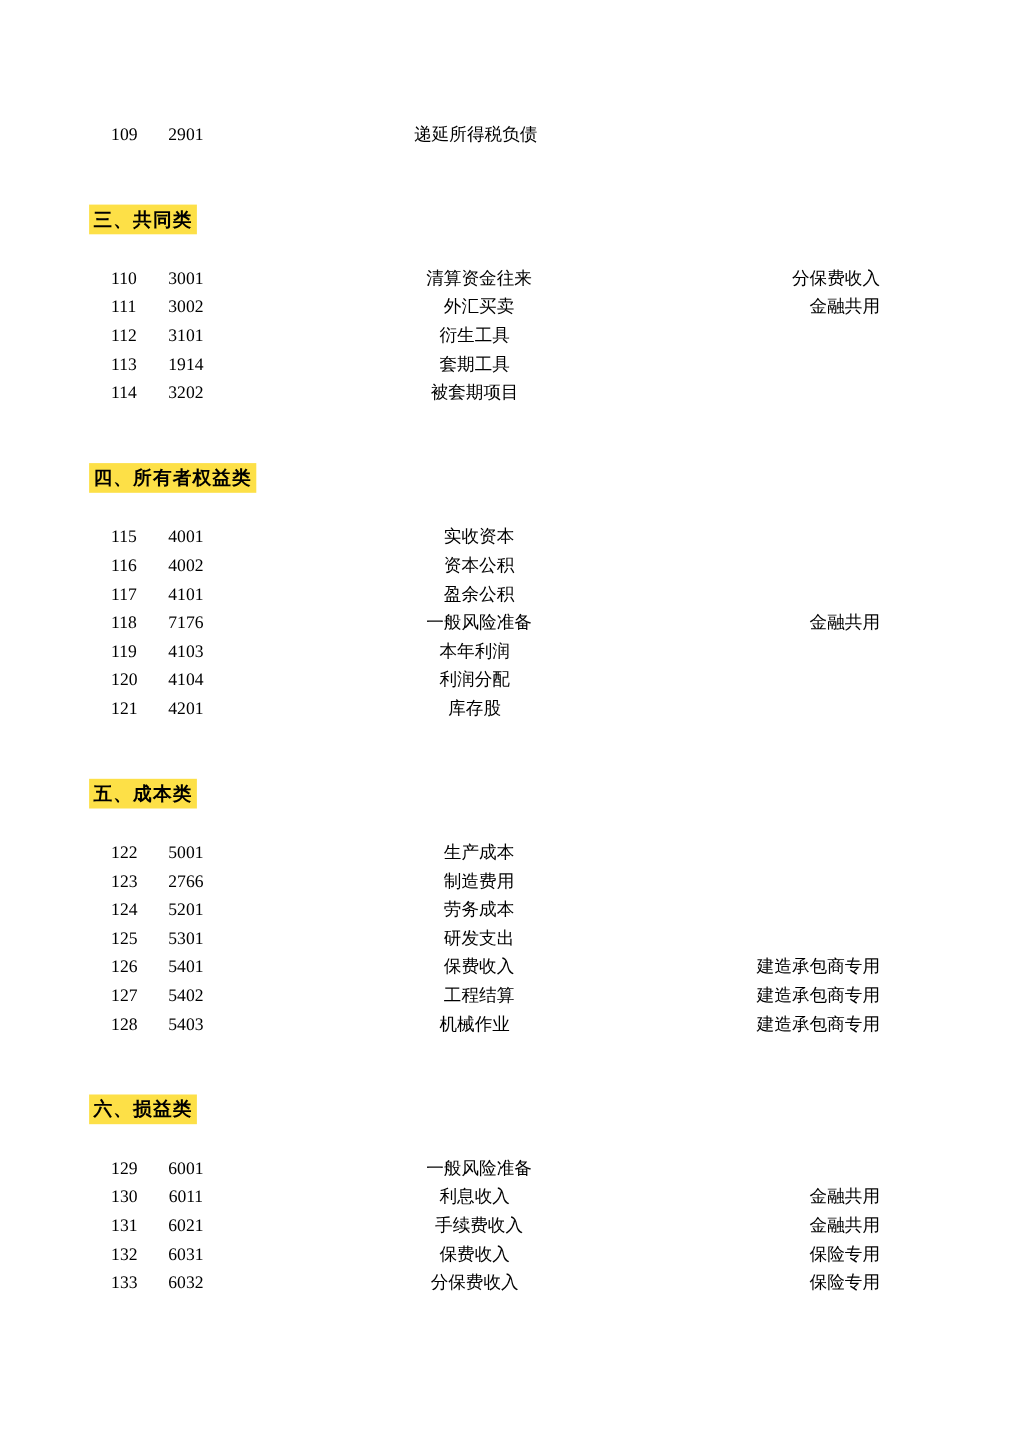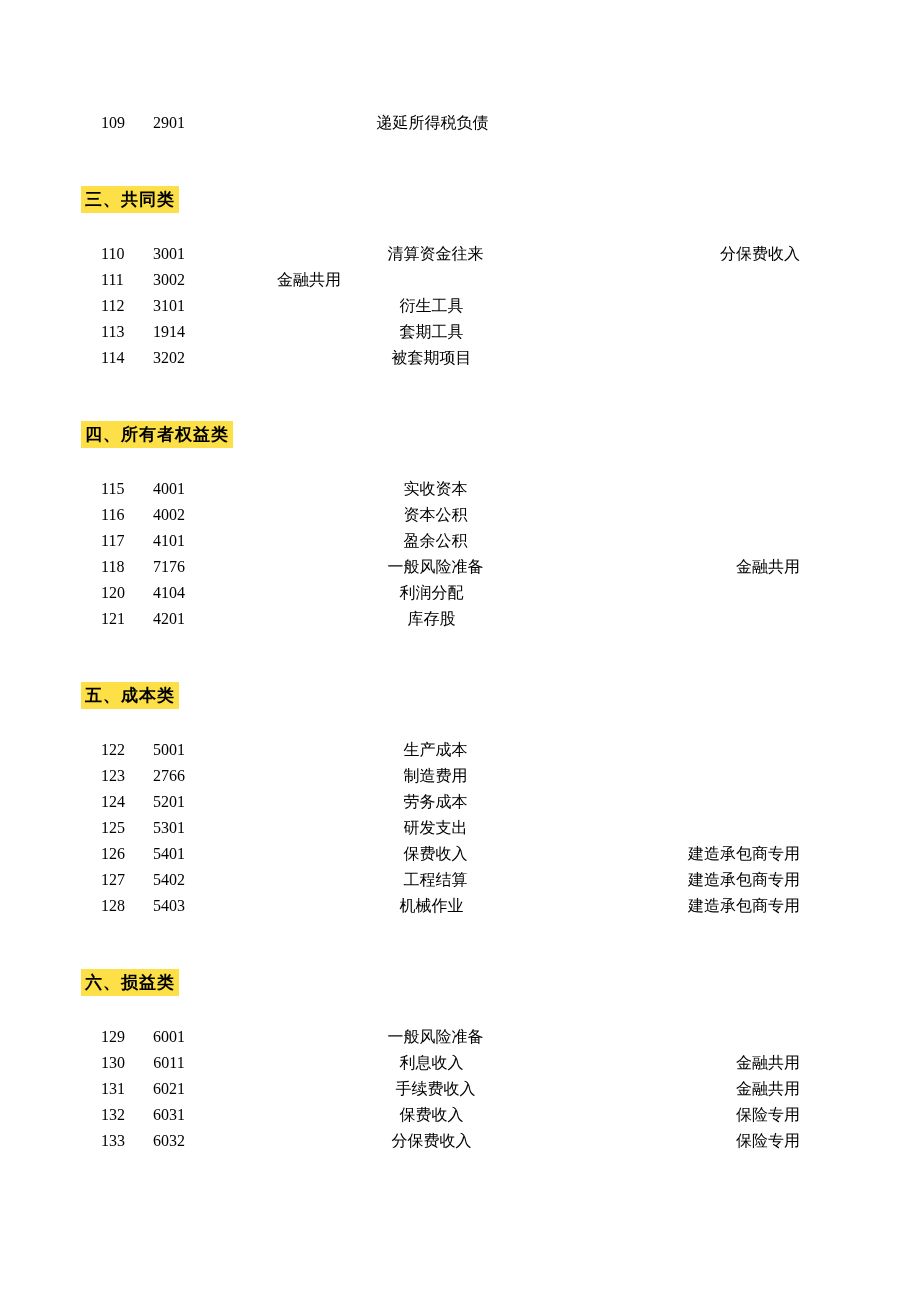--- a/index.html
+++ b/index.html
@@ -72,20 +72,21 @@
   <div id="sections"><div class="section-heading first">三、共同类</div><div class="section-block">
         <div class="row indent-a">
           <span class="col-seq">110</span>
           <span class="col-code">3001</span>
           <span class="col-name">清算资金往来</span>
           <span class="col-note ">分保费收入</span>
         </div>
         <div class="row indent-a">
           <span class="col-seq">111</span>
           <span class="col-code">3002</span>
+          <span class="col-name">外汇买卖</span>
           <span class="col-note ">金融共用</span>
         </div>
         <div class="row indent-c">
           <span class="col-seq">112</span>
           <span class="col-code">3101</span>
           <span class="col-name">衍生工具</span>
           <span class="col-note "></span>
         </div>
         <div class="row indent-c">
           <span class="col-seq">113</span>
@@ -118,20 +119,26 @@
           <span class="col-name">盈余公积</span>
           <span class="col-note "></span>
         </div>
         <div class="row indent-a">
           <span class="col-seq">118</span>
           <span class="col-code">7176</span>
           <span class="col-name">一般风险准备</span>
           <span class="col-note ">金融共用</span>
         </div>
         <div class="row indent-c">
+          <span class="col-seq">119</span>
+          <span class="col-code">4103</span>
+          <span class="col-name">本年利润</span>
+          <span class="col-note "></span>
+        </div>
+        <div class="row indent-c">
           <span class="col-seq">120</span>
           <span class="col-code">4104</span>
           <span class="col-name">利润分配</span>
           <span class="col-note "></span>
         </div>
         <div class="row indent-c">
           <span class="col-seq">121</span>
           <span class="col-code">4201</span>
           <span class="col-name">库存股</span>
           <span class="col-note "></span>

